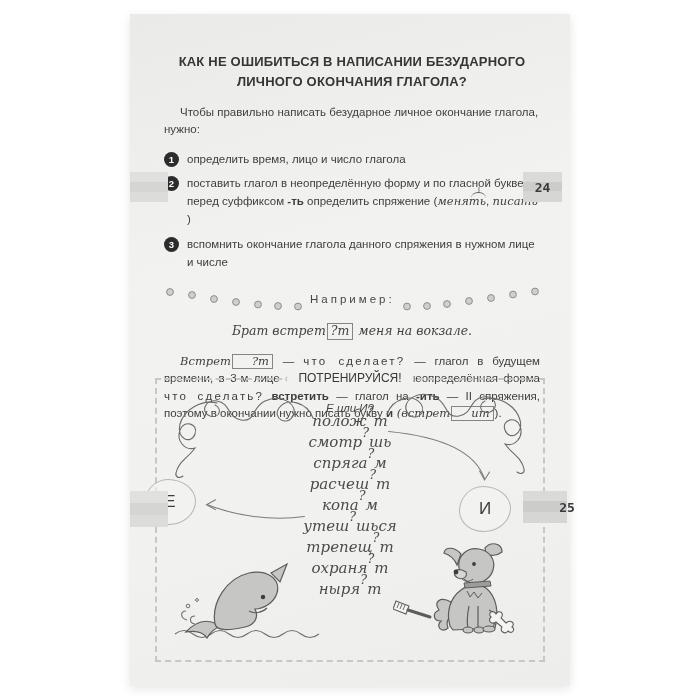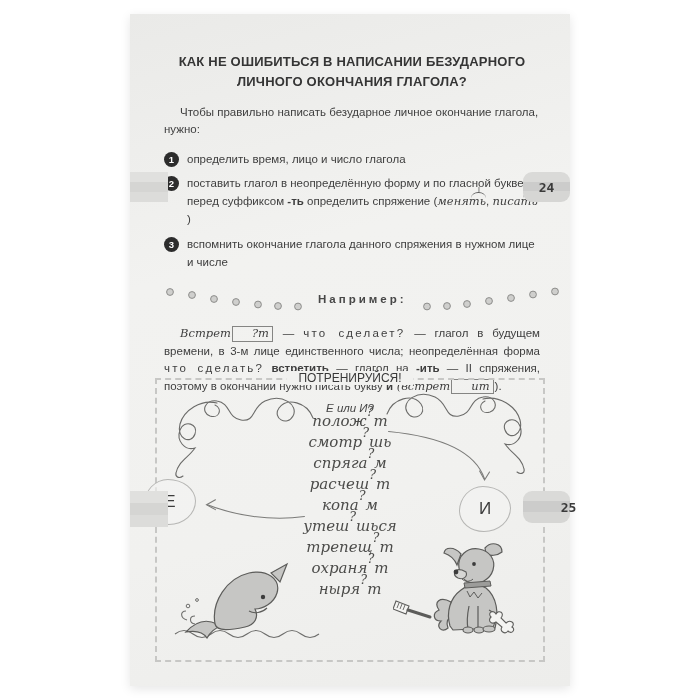--- a/index.html
+++ b/index.html
@@ -31,21 +31,21 @@
     display:flex; align-items:center; justify-content:center;
   }
   .steptext { font-size:11.5px; line-height:1.55; }
   .bi { font-weight:700; }
   .conj { position:relative; display:inline-block; font-family:"DejaVu Serif", serif; }
   .conj i { font-style:italic; }
   .conj .roman { position:absolute; top:-8px; right:6px; font-size:7px; font-style:normal; font-family:"Liberation Sans",sans-serif; color:#4a4a4a; }
   .conj .arc { position:absolute; top:-1px; right:0; width:15px; height:6px;
     border-top:1.2px solid #5a5a5a; border-radius:50% 50% 0 0 / 100% 100% 0 0; }
 
-  .beads-row { margin-top:15px; display:flex; align-items:center; gap:12px;font-weight:bold; }
+  .beads-row { margin-top:15px; display:flex; align-items:center; gap:4px; }
   .beads { flex:none; }
   .napr { flex:none; font-size:11.5px; letter-spacing:3px; color:#474747; white-space:nowrap; }
 
   .sentence {
     margin-top:11px; text-align:center;
     font-family:"DejaVu Serif", serif; font-style:italic; font-size:12.5px; color:#424242;
   }
   .hw-box {
     display:inline-block; border:1px solid #858583; padding:0 3px; line-height:1.15;
     font-family:"DejaVu Serif", serif; font-style:italic; margin:0 1px;
@@ -83,23 +83,23 @@
   .opt-i { left:302px; top:106px; }
 
   .arrows, .fish, .dog, .brush, .bone { position:absolute; }
   .arrows { inset:0; width:100%; height:100%; }
   .fish { left:16px; top:178px; }
   .dog { left:274px; top:160px; }
   .brush { left:236px; top:214px; }
   .bone { left:326px; top:230px; }
 
   .tab {
-    position:absolute; left:393px; width:47px; display:flex; align-items:center; justify-content:center;
+    position:absolute; left:393px; width:39px; display:flex; align-items:center; justify-content:center;
     background:linear-gradient(180deg,#dadad8 0 32%, #cccccb 32% 65%, #d6d6d4 65%);
-    font-family:"DejaVu Sans Mono", monospace; font-weight:700; font-size:13px; color:#3a3a3a;border-radius:9px;
+    font-family:"DejaVu Sans Mono", monospace; font-weight:700; font-size:13px; color:#3a3a3a;
   }
   .tab-24 { top:158px; height:30px; }
   .tab-25 { top:477px; height:32px;padding-left:44px; }
   .band {
     position:absolute; left:0; width:38px;
     background:linear-gradient(180deg,#e0e0de 0 33%, #d5d5d3 33% 66%, #dcdcda 66%);
   }
   .band-top { top:158px; height:30px; }
   .band-bottom { top:477px; height:36px; }
 
@@ -149,20 +149,21 @@
               <circle cx="28" cy="20" r="3.4"></circle>
               <circle cx="48" cy="18" r="3.4"></circle>
             <circle cx="70" cy="15" r="3.4"></circle>
               <circle cx="92" cy="12" r="3.4"></circle>
               <circle cx="114" cy="8.5" r="3.4"></circle>
               <circle cx="136" cy="5.5" r="3.4"></circle>
           </g>
         </svg>
       </div>
 
+      <p class="sentence"><span>Брат встрет</span><span class="hw-box">?т</span><span> меня на вокзале.</span></p>
 
       <p class="explain"><i class="ital">Встрет</i><span class="hw-box">?т</span><span> — </span><span class="spread">что сделает?</span><span> — глагол в будущем времени, в 3-м лице единственного числа; неопределённая форма </span><span class="spread">что сделать?</span><b class="bi"> встретить</b><span> — глагол на </span><b class="bi">-ить</b><span> — II спряжения, поэтому в окончании нужно писать букву </span><b class="bi">и</b><i class="ital"> (встрет</i><span class="hw-box ital">ит</span><span>).</span></p>
     </div>
 
     <div class="practice">
       <span class="ptitle">ПОТРЕНИРУЙСЯ!</span>
       <span class="pquestion">Е или И?</span>
 
       <svg class="swirl swirl-left" width="160" height="92" viewBox="0 0 160 92" fill="none" stroke="#6b6b69" stroke-width="1.1" stroke-linecap="round">
         <path d="M 152,30 C 146,14 126,9 118,20 C 111,30 126,39 132,28 C 138,17 121,5 104,13 C 90,20 95,34 80,32 C 66,30 70,15 56,13 C 44,11 39,24 49,28 C 58,31 62,21 54,17"></path>

